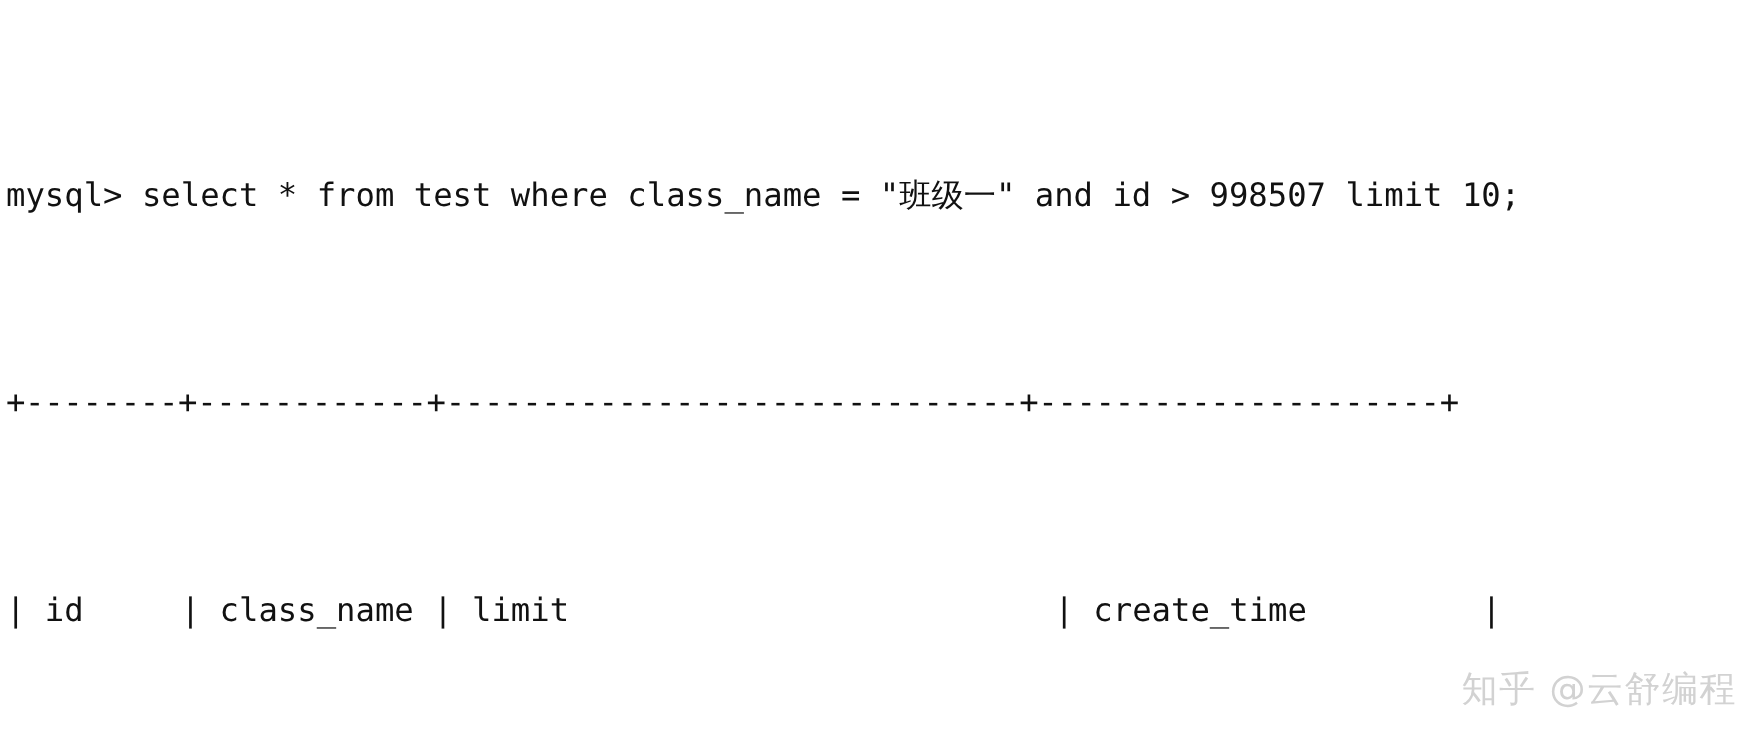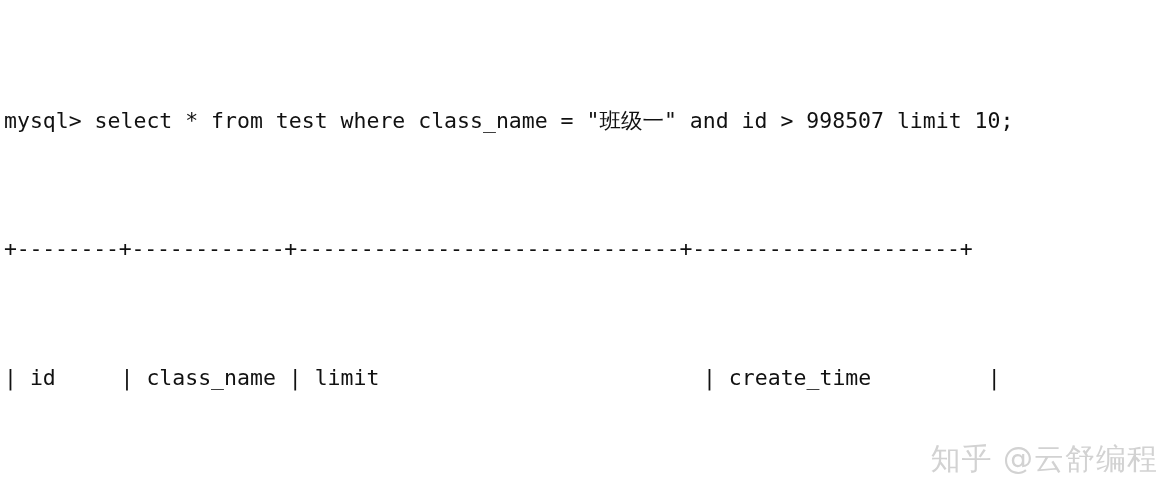--- a/index.html
+++ b/index.html
@@ -25,33 +25,34 @@
     letter-spacing: 0px;
     padding: 8px 0 0 4px;
     box-sizing: border-box;
     white-space: pre;
   }
   .line {
     display: block;
     white-space: pre;
     height: 32.2px;
     font-variant-ligatures: none;
+    margin-top: 10px;
   }
   .prompt-line {
     font-weight: 400;
   }
   .rule-line {
     letter-spacing: -0.2px;
   }
   #watermark {
     position: absolute;
     right: 14px;
     bottom: 26px;
     font-family: "DejaVu Sans", "Liberation Sans", sans-serif;
-    font-size: 30px;
+    font-size: 24px;
     line-height: 30px;
     color: #d2d2d2;
     letter-spacing: 1px;
     white-space: pre;
     pointer-events: none;
     user-select: none;
   }
 </style>
 </head>
 <body>

